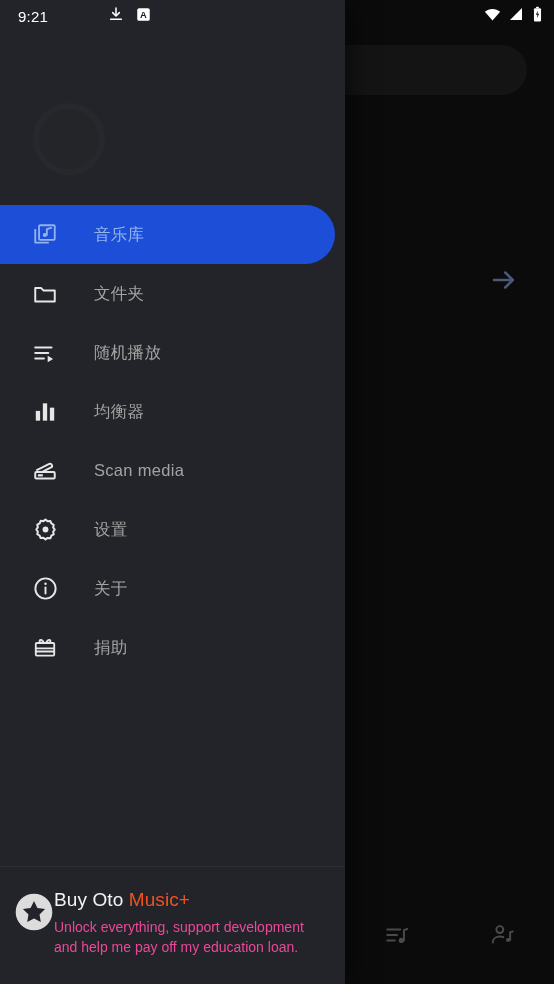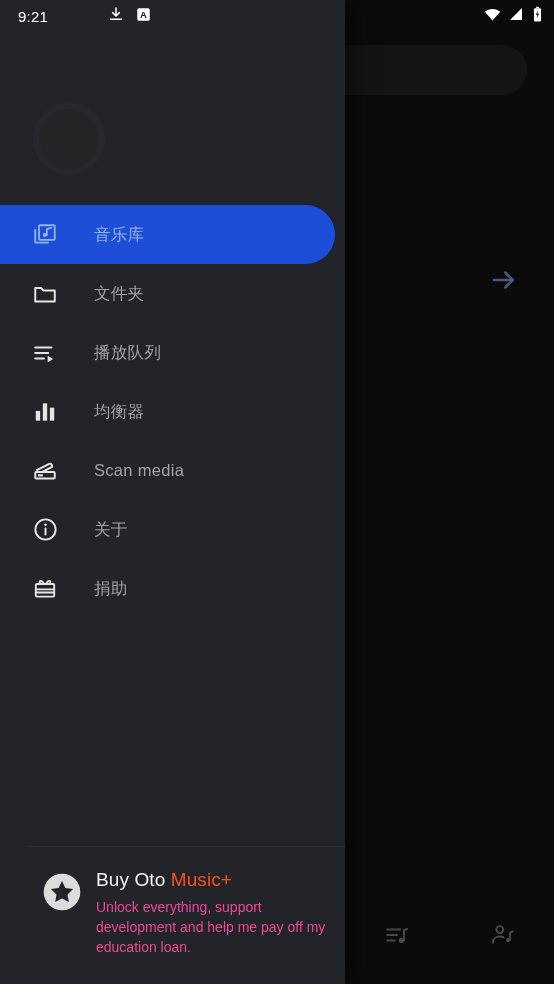--- a/index.html
+++ b/index.html
@@ -103,23 +103,22 @@
     margin-right:10px;
     color:#92b3ee;
   }
   .menu-item.selected .mi-label{color:#92b3ee;}
 
   
   #drawer-promo{
     flex:0 0 auto;
     border-top:1px solid #2e3037;
     padding:22px 18px 26px 14px;
-    display:flex;align-items:flex-start;gap:14px;
+    display:flex;align-items:flex-start;gap:0;
     cursor:pointer;
-    margin-left:28px;
   }
   #promo-star{
     width:40px;height:40px;flex:0 0 40px;margin-top:3px;
   }
   #promo-text{flex:1 1 auto;}
   #promo-title{
     font-size:19px;color:#f2f2f2;letter-spacing:.1px;margin-bottom:7px;
   }
   #promo-title .brand-accent{color:#f4511e;}
   #promo-sub{
@@ -197,21 +196,21 @@
 
     <div class="menu-item">
       <span class="mi-icon">
         <svg width="26" height="26" viewBox="0 0 24 24" fill="none" stroke="#e6e6e6" stroke-width="1.9" stroke-linecap="round">
           <path d="M3 7h15"></path>
             <path d="M3 12h12"></path>
             <path d="M3 17h8"></path>
           <path d="M14.5 14.5l5 3-5 3z" fill="#e6e6e6" stroke="none"></path>
         </svg>
       </span>
-      <span class="mi-label">播放队列</span>
+      <span class="mi-label">随机播放</span>
     </div>
 
     <div class="menu-item">
       <span class="mi-icon">
         <svg width="26" height="26" viewBox="0 0 24 24" fill="#e6e6e6">
           <rect x="3.5" y="11" width="4" height="9"></rect>
           <rect x="10" y="4" width="4" height="16"></rect>
           <rect x="16.5" y="8" width="4" height="12"></rect>
         </svg>
       </span>
@@ -222,20 +221,29 @@
       <span class="mi-icon">
         <svg width="26" height="26" viewBox="0 0 24 24" fill="none" stroke="#e6e6e6" stroke-width="1.8" stroke-linejoin="round">
           <path d="M4 11.5L16 5.5c2 -1 3.6 2.2 1.6 3.2L9 13"></path>
           <rect x="3" y="13" width="18" height="6" rx="1"></rect>
           <rect x="5.5" y="15" width="4.5" height="2" fill="#e6e6e6" stroke="none"></rect>
         </svg>
       </span>
       <span class="mi-label">Scan media</span>
     </div>
 
+    <div class="menu-item">
+      <span class="mi-icon">
+        <svg width="27" height="27" viewBox="0 0 24 24" fill="none" stroke="#e6e6e6" stroke-width="1.8" stroke-linejoin="round">
+          <path d="M12 3.2l1.9 1.5 2.4-.3 .9 2.25 2.1 1.2-.5 2.35 1.4 1.9-1.4 1.9.5 2.35-2.1 1.2-.9 2.25-2.4-.3L12 20.8l-1.9-1.5-2.4.3-.9-2.25-2.1-1.2.5-2.35L3.8 12l1.4-1.9-.5-2.35 2.1-1.2.9-2.25 2.4.3z"></path>
+          <circle cx="12" cy="12" r="2.6" fill="#e6e6e6" stroke="none"></circle>
+        </svg>
+      </span>
+      <span class="mi-label">设置</span>
+    </div>
 
     <div class="menu-item">
       <span class="mi-icon">
         <svg width="27" height="27" viewBox="0 0 24 24" fill="none" stroke="#e6e6e6" stroke-width="1.7" stroke-linecap="round">
           <circle cx="12" cy="12" r="9"></circle>
           <path d="M12 11v5.5"></path>
             <circle cx="12" cy="7.8" r="1.1" fill="#e6e6e6" stroke="none"></circle>
         </svg>
       </span>
       <span class="mi-label">关于</span>

